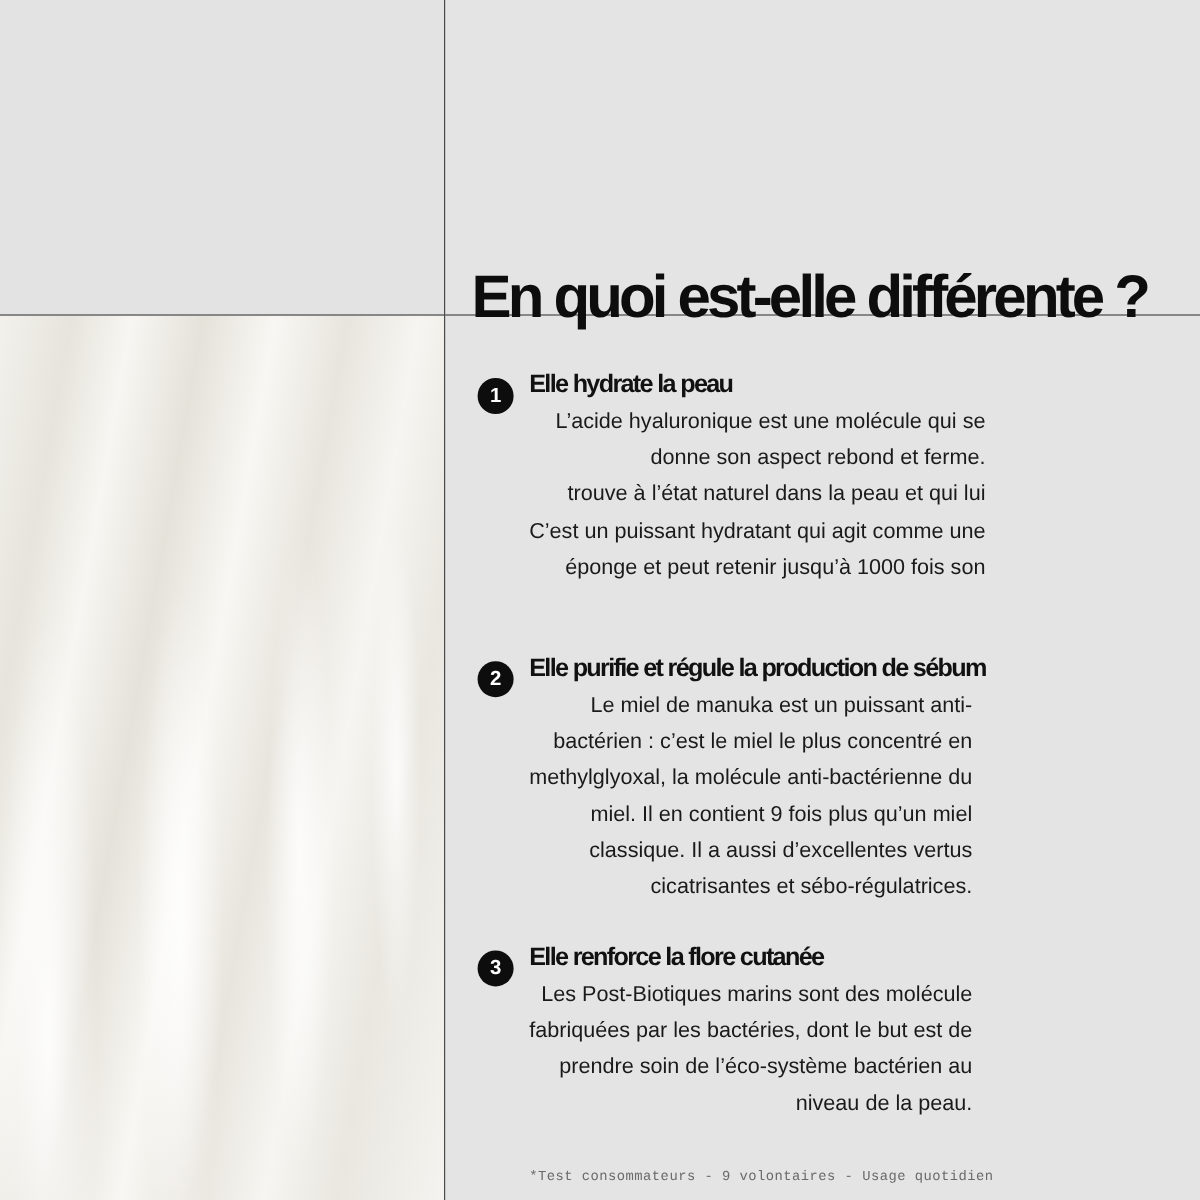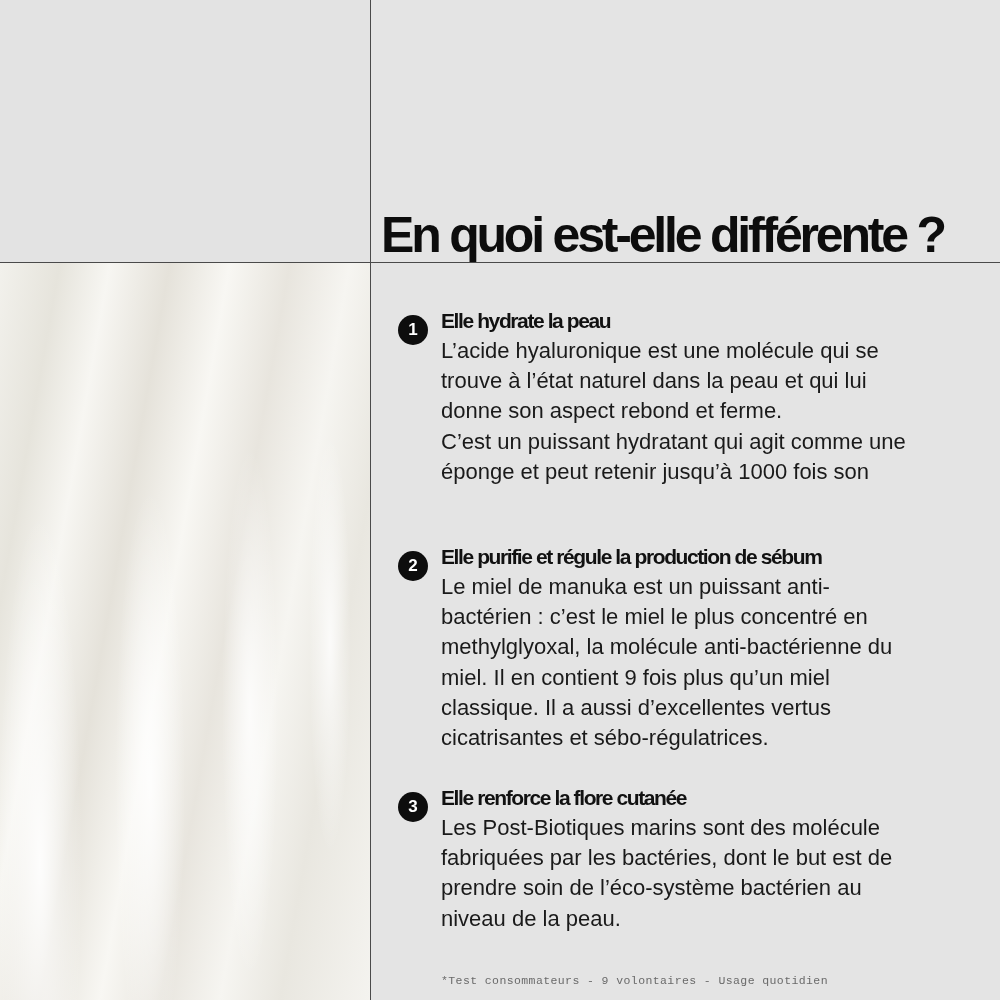--- a/index.html
+++ b/index.html
@@ -11,40 +11,40 @@
       radial-gradient(ellipse 50px 420px at 150px 520px, rgba(255,255,255,0.85), rgba(255,255,255,0) 70%),
       radial-gradient(ellipse 40px 380px at 250px 450px, rgba(255,255,255,0.8), rgba(255,255,255,0) 70%),
       radial-gradient(ellipse 30px 300px at 330px 380px, rgba(255,255,255,0.8), rgba(255,255,255,0) 70%),
       linear-gradient(100deg,#f2f1ec 0%,#e6e4dc 12%,#f7f6f2 22%,#e5e2da 34%,#f8f7f3 46%,#e8e5de 58%,#f6f5f1 70%,#e9e7e0 82%,#f4f3ef 100%);}
   .vline{position:absolute;left:370px;top:0;width:1px;height:1000px;background:#4a4a4a;}
   .hline{position:absolute;left:0;top:262px;width:1000px;height:1px;background:#4a4a4a;}
   .title{position:absolute;left:377px;top:200px;font-size:50px;font-weight:bold;letter-spacing:-3.2px;white-space:nowrap;line-height:62px;color:#0d0d0d;}
   .item{position:absolute;left:398px;}
   .num{position:absolute;left:0;top:9px;width:30px;height:30px;border-radius:50%;background:#0d0d0d;color:#fff;font-size:17px;font-weight:bold;text-align:center;line-height:30px;}
   .item-title{position:absolute;left:43px;top:0;font-size:21px;font-weight:bold;letter-spacing:-1.4px;white-space:nowrap;line-height:30px;}
-  .item-body{position:absolute;left:43px;top:30px;font-size:22px;line-height:30.2px;white-space:nowrap;color:#1a1a1a;}
+  .item-body{position:absolute;left:43px;top:30px;font-size:18px;line-height:30.2px;white-space:nowrap;color:#1a1a1a;text-align:right;}
   .footnote{position:absolute;left:441px;top:974px;font-family:"Liberation Mono",monospace;font-size:11.5px;color:#6a6a6a;letter-spacing:0.4px;white-space:nowrap;}
 </style>
 </head>
 <body>
 
 <div class="top-left"></div>
 <div class="cream"></div>
 <div class="hline"></div>
 <div class="vline"></div>
 
-<h1 class="title" style="margin:4px;">En quoi est-elle différente ?</h1>
+<h1 class="title" style="margin:16px;">En quoi est-elle différente ?</h1>
 
 <div class="item" style="top:306px;">
   <div class="num">1</div>
   <div class="item-title">Elle hydrate la peau</div>
   <div class="item-body">
     <div>L’acide hyaluronique est une molécule qui se</div>
+    <div>donne son aspect rebond et ferme.</div>
     <div>trouve à l’état naturel dans la peau et qui lui</div>
-    <div>donne son aspect rebond et ferme.</div>
     <div>C’est un puissant hydratant qui agit comme une</div>
     <div>éponge et peut retenir jusqu’à 1000 fois son</div>
   </div>
 </div>
 
 <div class="item" style="top:542px;">
   <div class="num">2</div>
   <div class="item-title">Elle purifie et régule la production de sébum</div>
   <div class="item-body">
     <div>Le miel de manuka est un puissant anti-</div>

